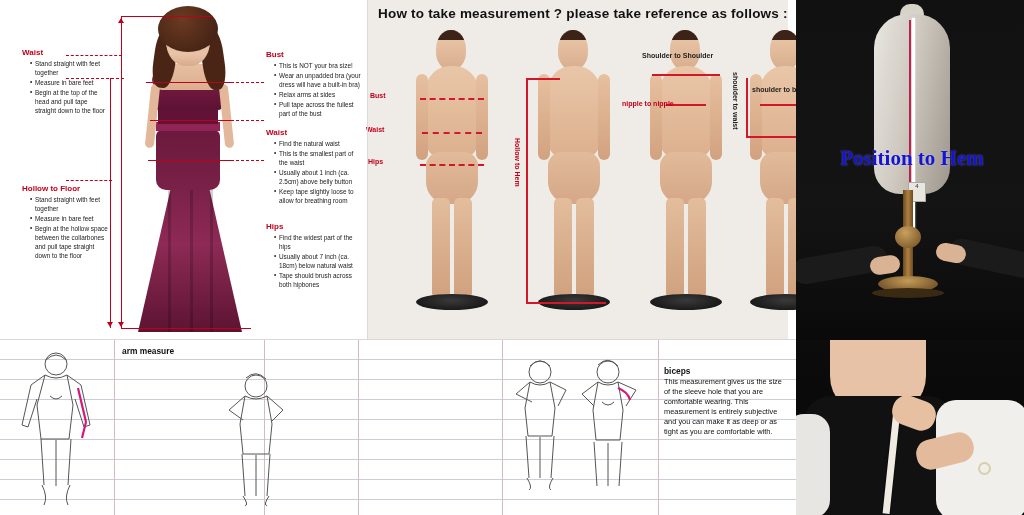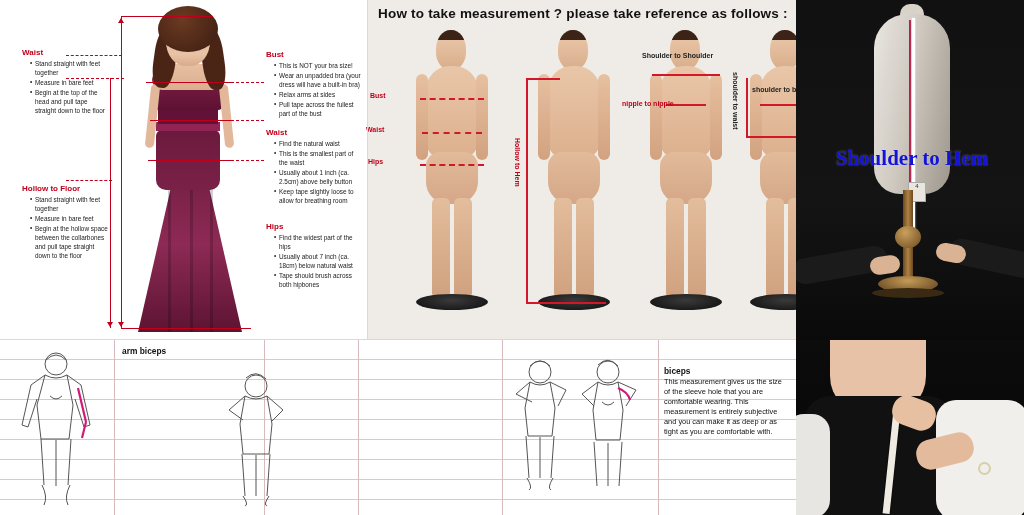--- a/index.html
+++ b/index.html
@@ -42,21 +42,21 @@
   .arrow-up,.arrow-dn{position:absolute;width:0;height:0;border-left:3px solid transparent;border-right:3px solid transparent;}
   .arrow-up{border-bottom:5px solid #c0001a;}
   .arrow-dn{border-top:5px solid #c0001a;}
 
   .blk-title{font-size:8px;font-weight:bold;color:#c0001a;margin-bottom:2px;}
   .blk ul{margin:0;padding-left:8px;list-style:none;}
   .blk li{position:relative;font-size:6.4px;line-height:9px;color:#1a1a1a;padding-left:5px;margin-bottom:1px;}
   .blk li:before{content:"•";position:absolute;left:0;top:-1px;color:#1a1a1a;}
 
   
-  #panel-how{left:368px;top:0;width:420px;height:340px;background:#efece7;padding-left:20px;}
+  #panel-how{left:368px;top:0;width:420px;height:340px;background:#efece7;}
   #how-title{left:10px;top:6px;font-size:13.5px;font-weight:bold;color:#111;letter-spacing:.2px;}
   .mq-fig{position:absolute;}
   .mq-head{position:absolute;border-radius:48% 48% 45% 45%;background:linear-gradient(180deg,#3c2317 0 26%,#e7c2a3 26%,#d7ae8c 100%);}
   .mq-torso{position:absolute;border-radius:24px 24px 16px 16px;background:linear-gradient(180deg,#e9c6a8,#dcb08e);}
   .mq-hips{position:absolute;border-radius:14px 14px 22px 22px;background:linear-gradient(180deg,#e2bb9a,#d4a787);}
   .mq-leg{position:absolute;border-radius:8px 8px 14px 14px;background:linear-gradient(180deg,#e3bd9c,#cfa07e);}
   .mq-arm{position:absolute;border-radius:7px;background:linear-gradient(180deg,#e6c0a0,#d2a280);}
   .mq-base{position:absolute;border-radius:50%;background:radial-gradient(ellipse at 50% 40%,#3a3a3a,#0d0d0d);}
   .tape{position:absolute;border-top:2px dashed #d3172b;}
   .tape-solid{position:absolute;background:#d3172b;}
@@ -279,21 +279,21 @@
     <div class="form-tape"></div>
     <div class="form-tag">4</div>
     <div class="form-stand"></div>
     <div class="form-knob"></div>
     <div class="form-foot"></div>
     <div class="form-plate"></div>
     <div class="hand-left"></div>
     <div class="hand-left-skin"></div>
     <div class="hand-right"></div>
     <div class="hand-right-skin"></div>
-    <div id="shoulder-hem-label">Shoulder to Hem</div>
+    <div id="shoulder-hem-label">Position to Hem</div>
   </div>
 
   <div class="sheet" style="left:0;top:340px;width:352px;height:175px;">
     <div class="rules"></div>
     <div class="margin-line" style="left:114px;"></div>
     <div class="margin-line" style="left:264px;"></div>
 
     <div class="sk" style="left:16px;top:8px;">
       <svg width="80" height="160" viewBox="0 0 80 160">
         <g fill="none" stroke="#555" stroke-width="1">
@@ -305,21 +305,21 @@
           <path d="M25 91 l3 46 M40 92 v46 M55 91 l-3 46"></path>
           <path d="M26 137 q6 12 2 20 M54 137 q-6 12 -2 20"></path>
           <path d="M34 48 q6 6 12 0"></path>
         </g>
         <path d="M62 40 L70 74" stroke="#d1197c" stroke-width="2.2" fill="none"></path>
         <path d="M70 74 L66 90" stroke="#d1197c" stroke-width="2.2" fill="none"></path>
       </svg>
     </div>
 
     <div class="note" style="left:122px;top:6px;width:132px;">
-      <b>arm biceps</b><br>
+      <b>arm measure</b><br>
     </div>
 
     <div class="sk" style="left:212px;top:28px;">
       <svg width="86" height="140" viewBox="0 0 86 140">
         <g fill="none" stroke="#555" stroke-width="1">
           <circle cx="44" cy="18" r="11"></circle>
           <path d="M34 10 q10 -9 20 1"></path>
           <path d="M33 28 q11 6 22 0 l5 28 -3 30 h-26 l-3 -30 z"></path>
           <path d="M33 28 l-16 14 14 10"></path>
           <path d="M55 28 l16 14 -12 12"></path>

